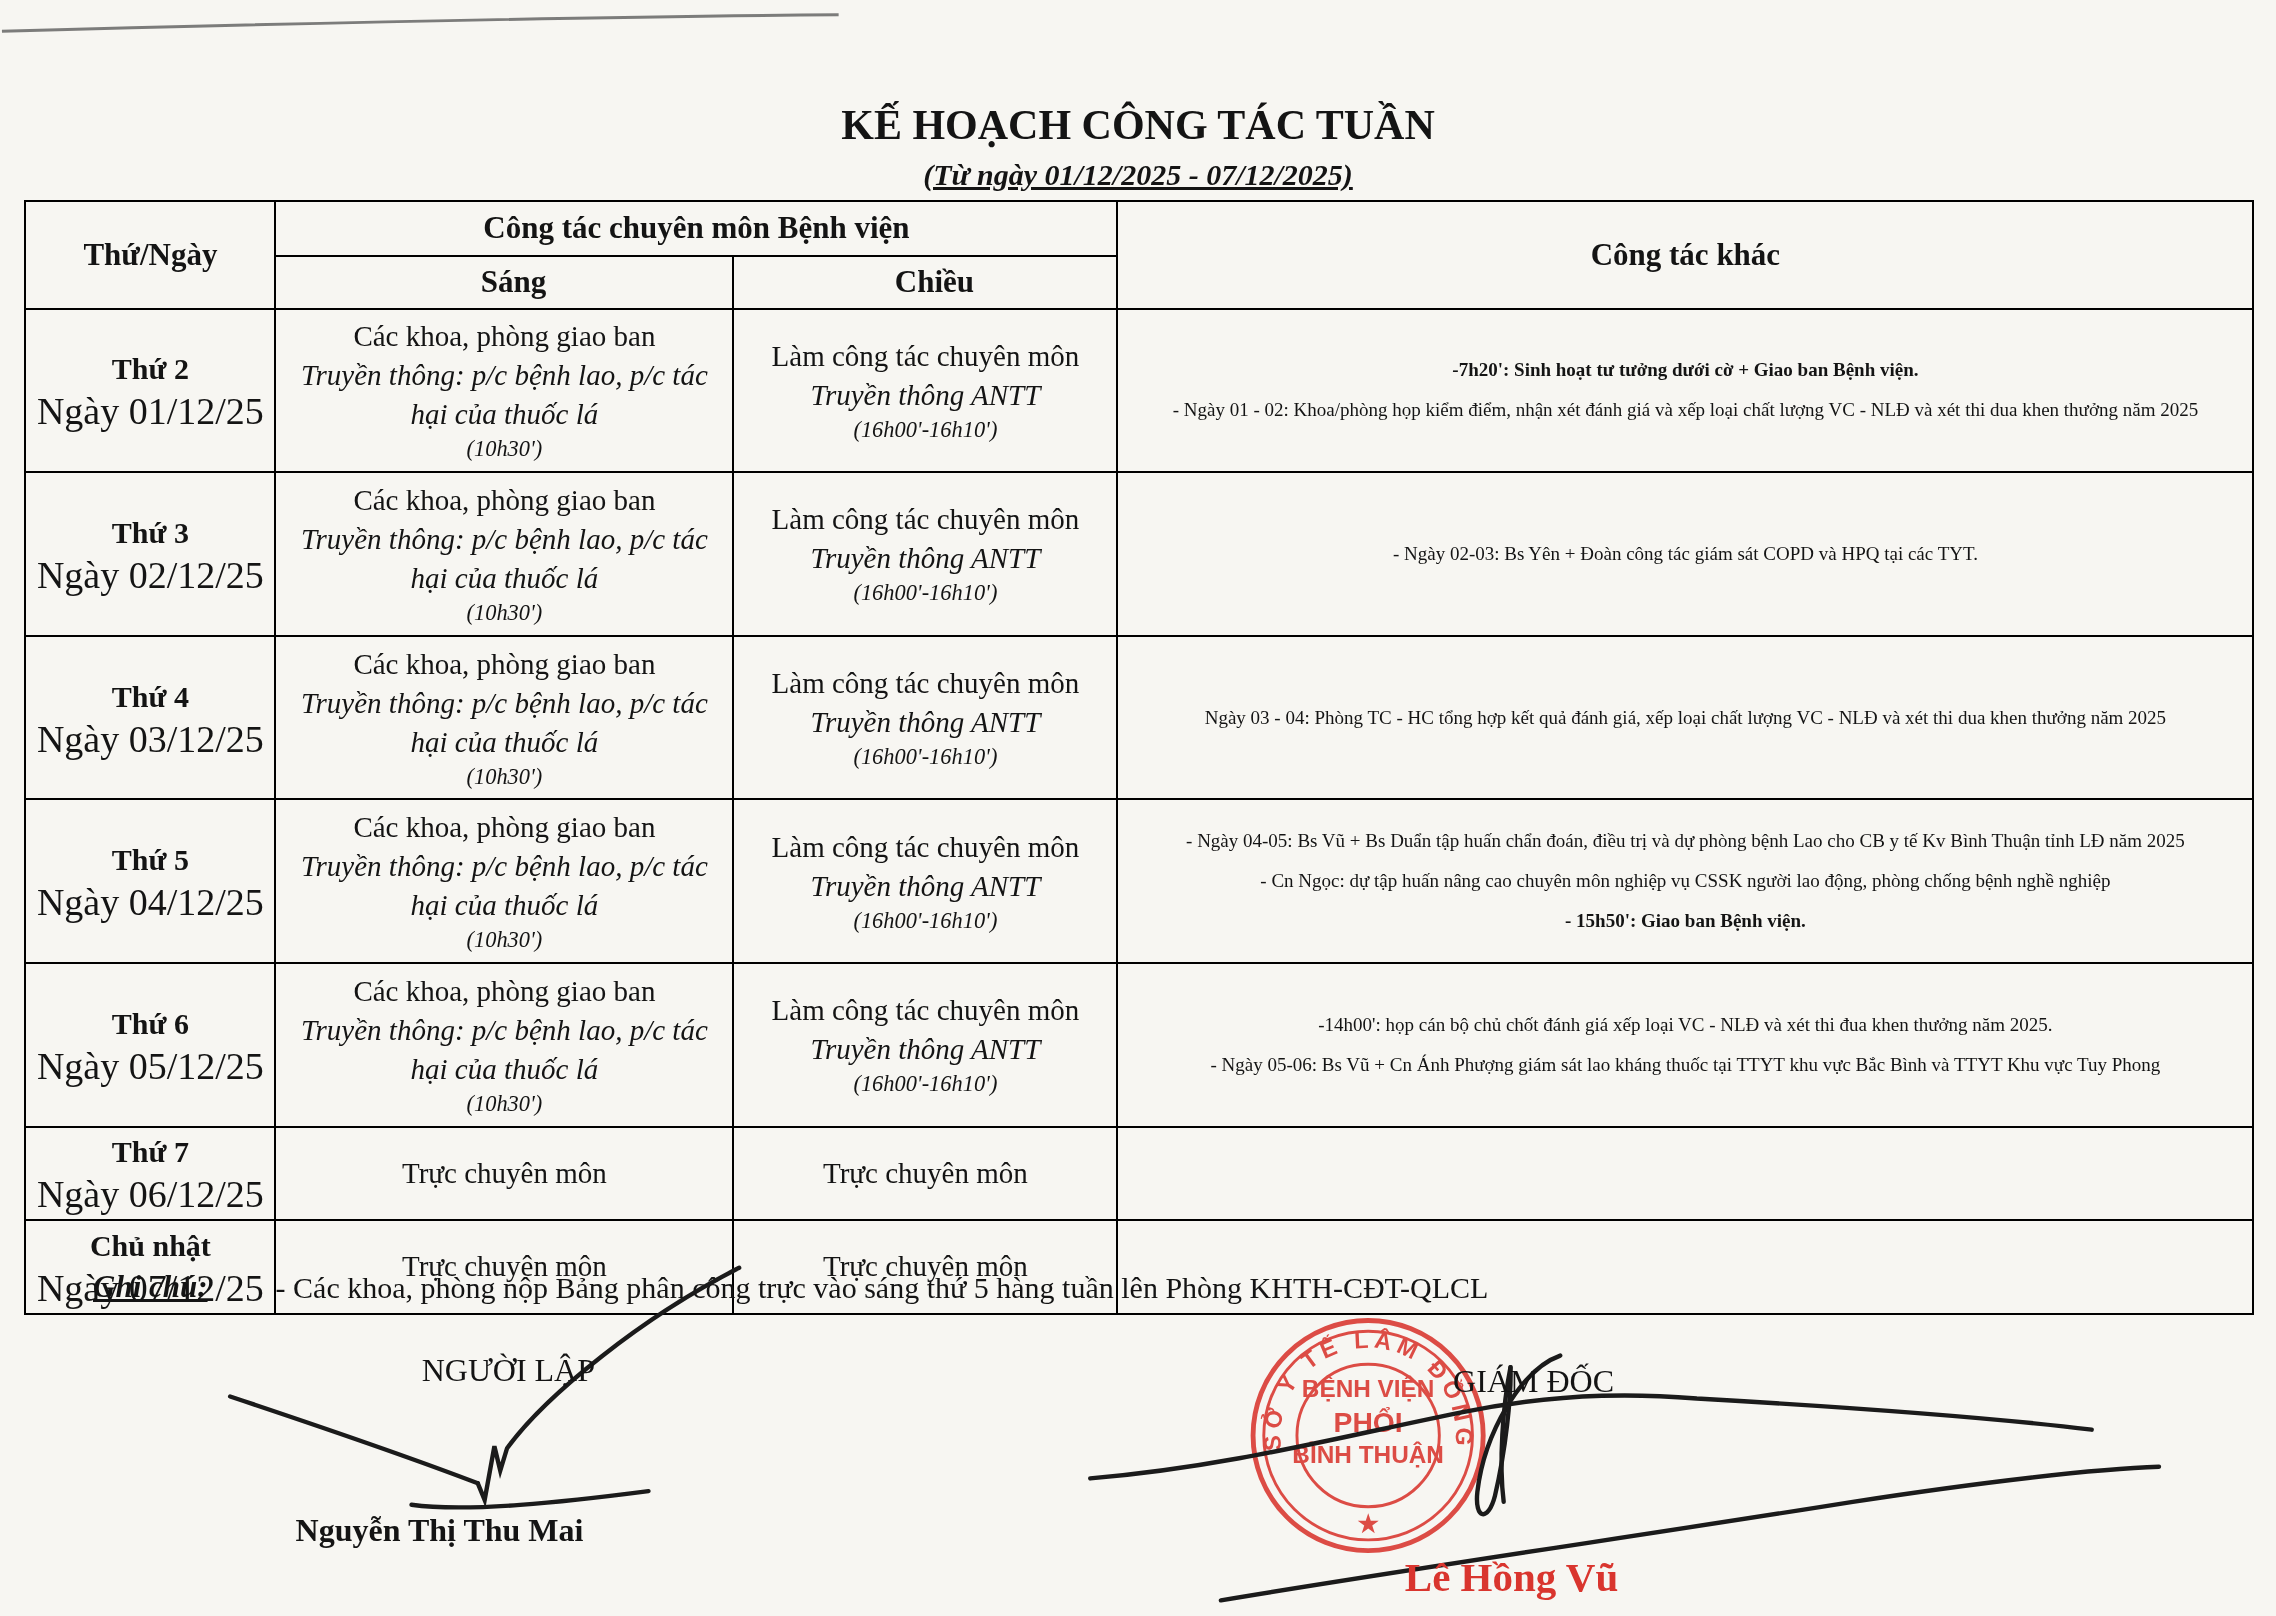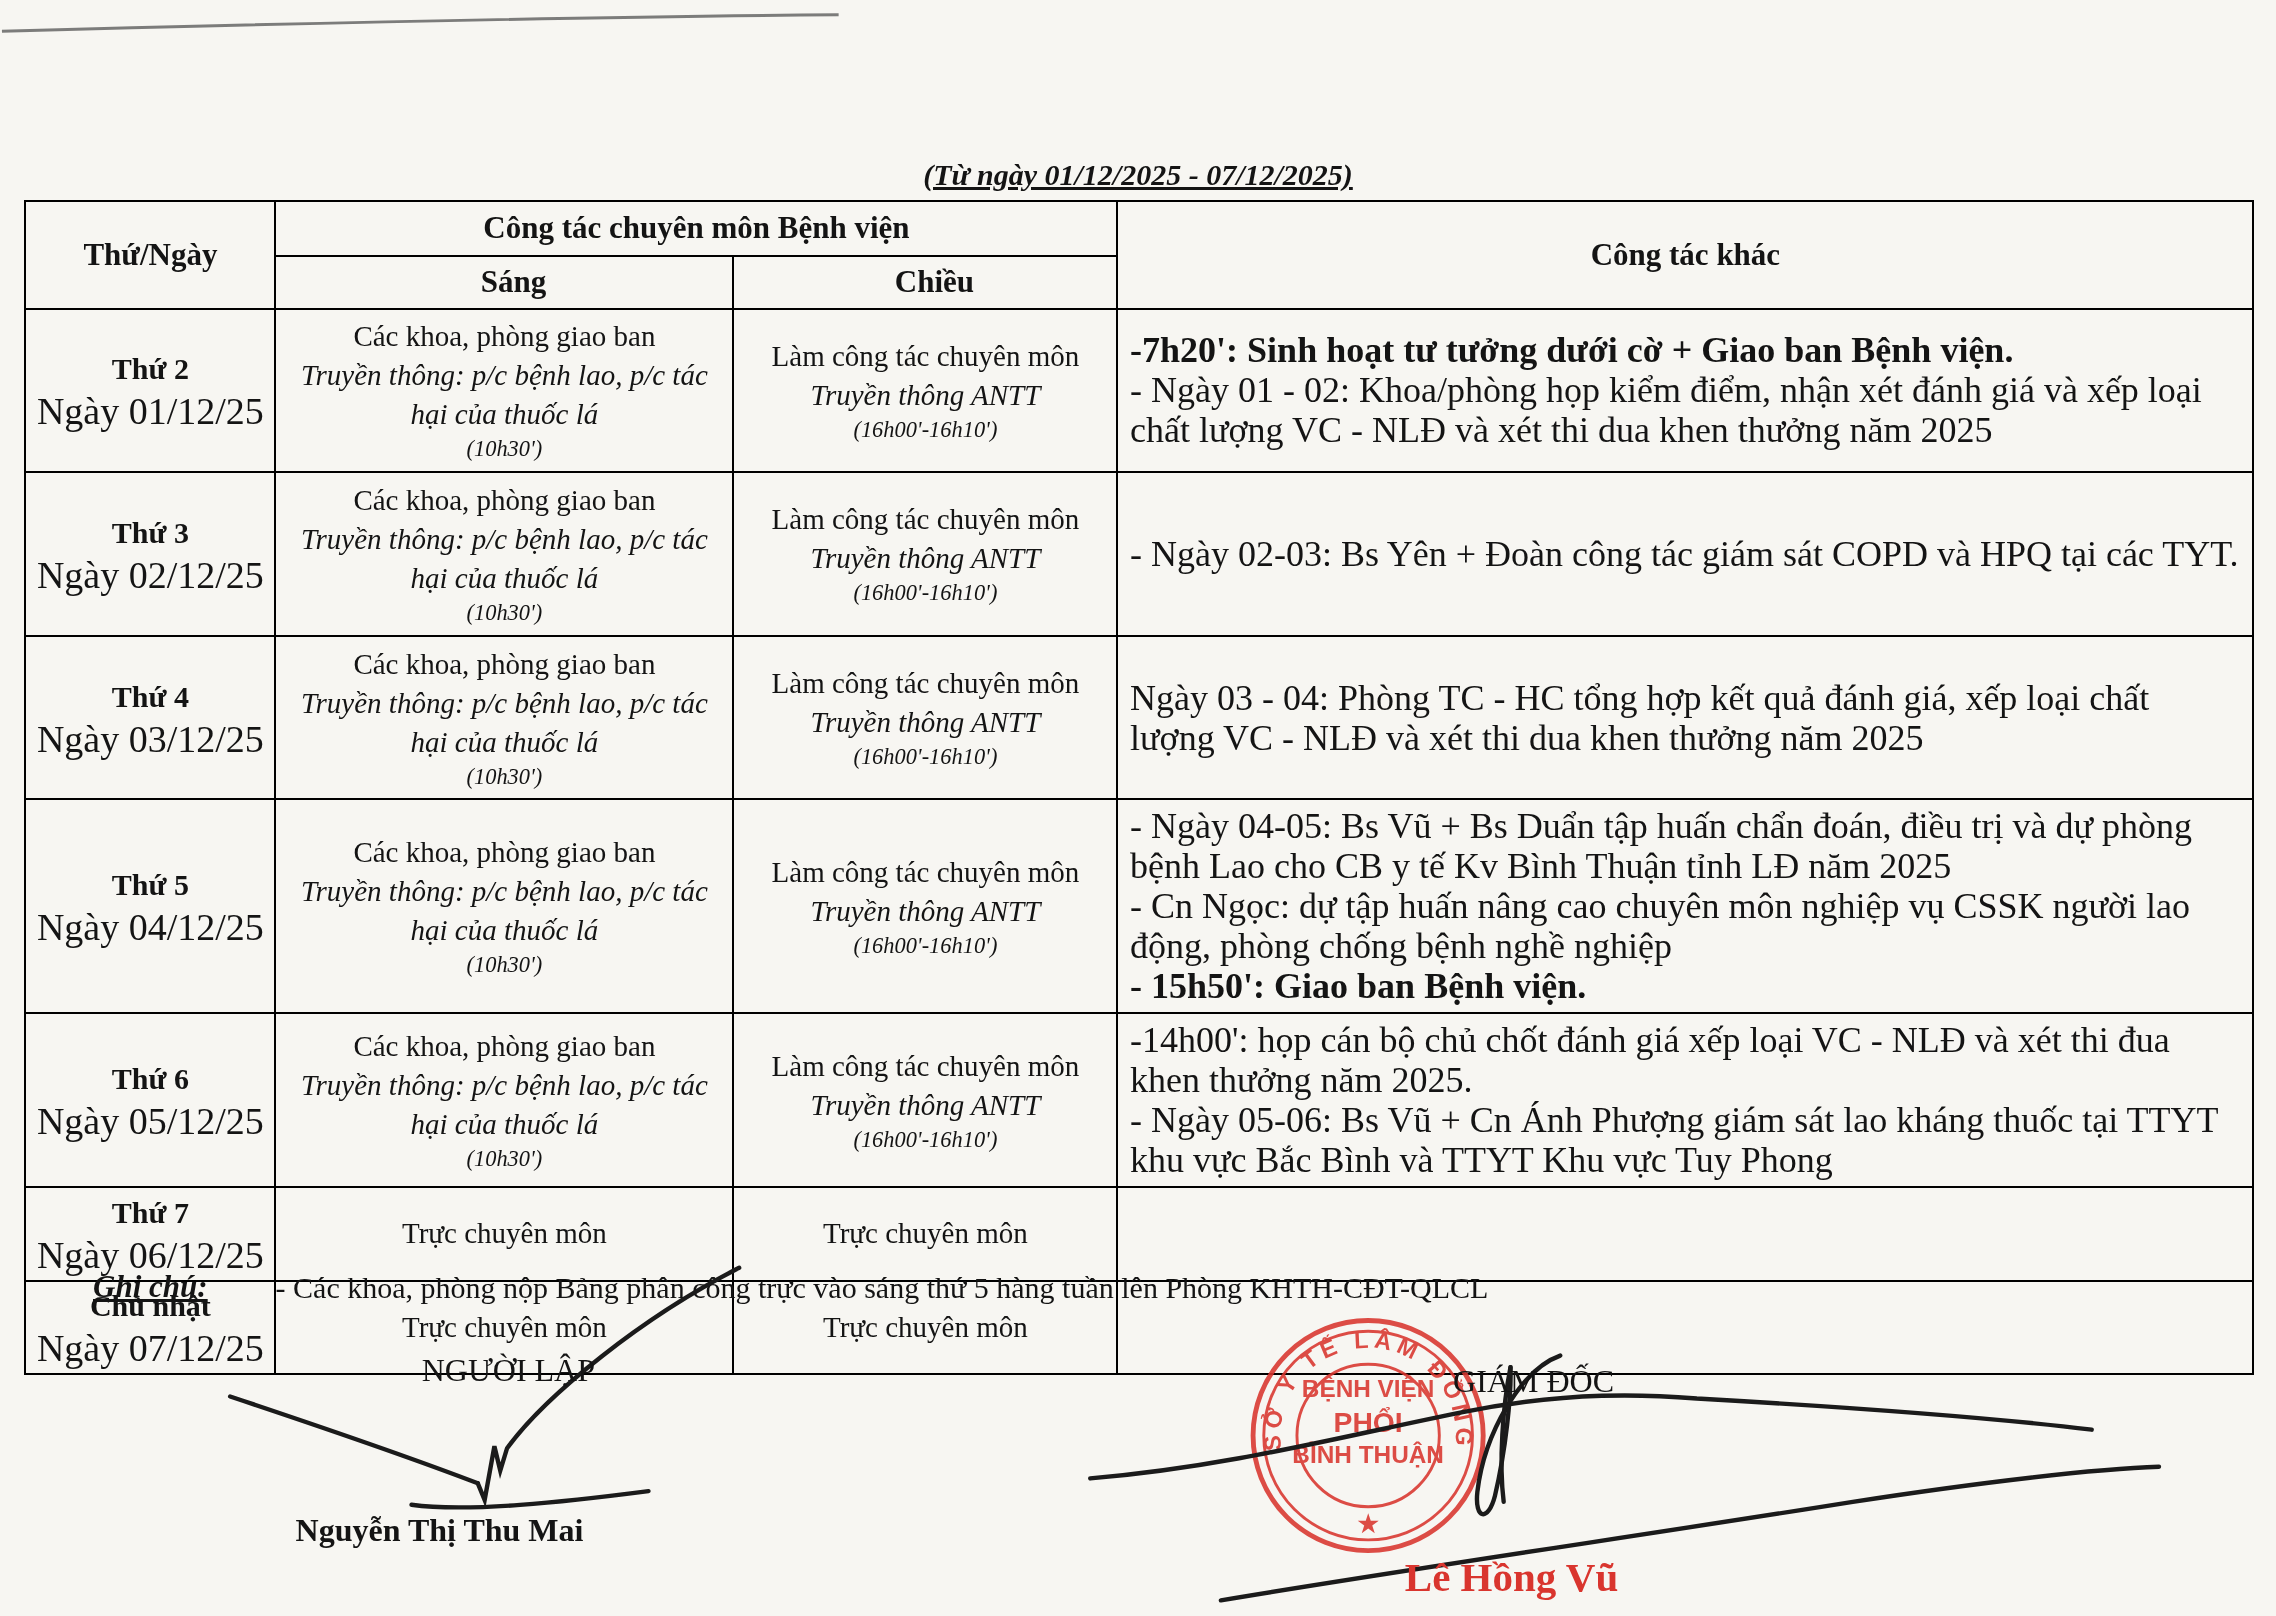--- a/index.html
+++ b/index.html
@@ -24,21 +24,21 @@
   .plan thead tr.h2 th { height:43px;padding-left:24px; }
   .day-cell { text-align:center; vertical-align:middle; }
   .day-name { font-weight:bold; font-size:30px; line-height:43px; }
   .day-date { font-size:38px; line-height:43px; }
   .session-cell { text-align:center; vertical-align:middle; padding:7.8px 13.7px; }
   .session-line1 { font-size:29px; line-height:39px; }
   .session-line2 { font-size:29px; line-height:39px; font-style:italic; }
   .session-time { font-size:22.4px; line-height:29px; font-style:italic; }
   .duty { font-size:29px; line-height:37px; text-align:center; }
   .other-cell { vertical-align:middle; padding:5.9px 11.7px; }
-  .other-item { font-size:36px; line-height:40px; text-align:left; }
+  .other-item { font-size:19px; line-height:40px; text-align:center; }
   .other-item.bold { font-weight:bold; }
   tr.weekend td { height:76px; }
 
   .notes { position:absolute; left:93px; top:1264px; display:flex; gap:68px; align-items:flex-start; }
   .notes-label { font-weight:bold; font-style:italic; text-decoration:underline; font-size:31px; line-height:46px; }
   .note-item { font-size:30px; line-height:47px; white-space:nowrap; }
 
   .sig-title { position:absolute; font-size:32px; font-weight:normal; text-align:right; }
   .sig-title.left  { left:283px; top:1352px; width:312px; }
   .sig-title.right { left:1360px; top:1363px; width:254px; }
@@ -47,20 +47,21 @@
   .sig-name.right { left:1365px; top:1553px; width:293px; font-size:41px; color:var(--stamp-red,#d9352e); }
 
   svg.overlay { position:absolute; left:0; top:0; pointer-events:none; }
   .stamp-text { font-family:"Liberation Sans","DejaVu Sans",sans-serif; font-weight:bold; fill:var(--stamp-red,#d9352e); }
 </style>
 </head>
 <body>
 
 <div class="page">
 
+  <div class="doc-title">KẾ HOẠCH CÔNG TÁC TUẦN</div>
   <div class="doc-subtitle">(Từ ngày 01/12/2025 - 07/12/2025)</div>
 
   <table class="plan">
     <colgroup>
       <col style="width:250px">
         <col style="width:458px">
         <col style="width:384px">
         <col style="width:1136px">
     </colgroup>
     <thead>

